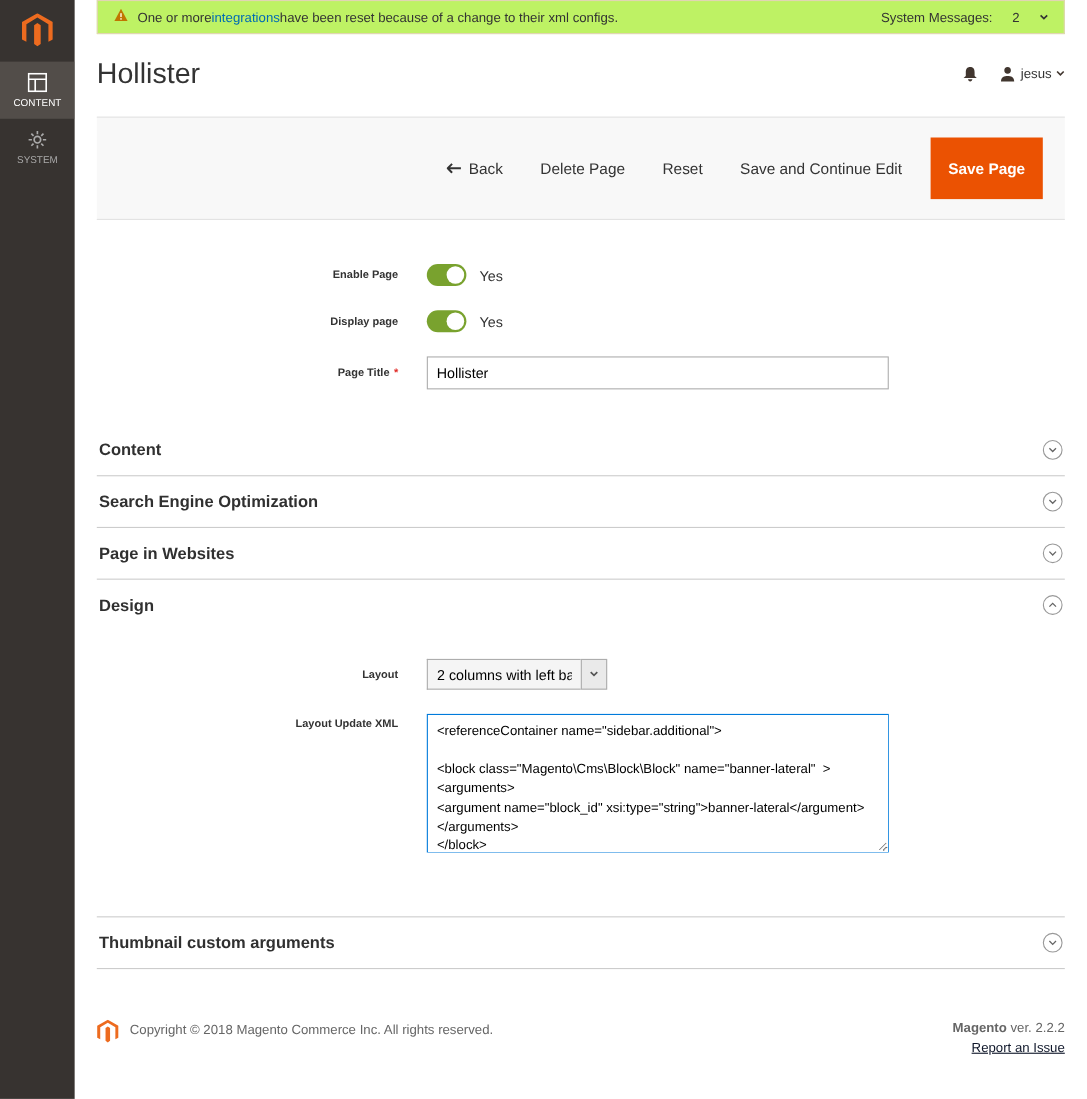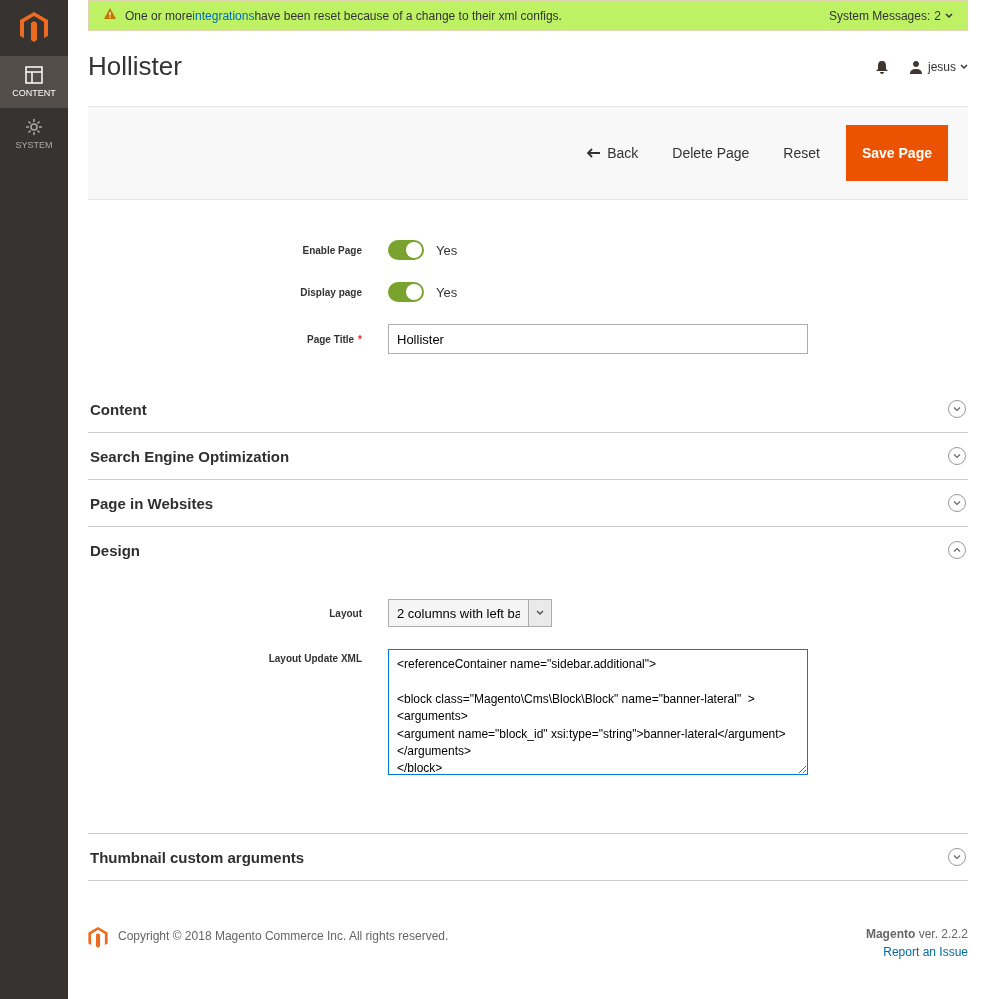--- a/index.html
+++ b/index.html
@@ -8,21 +8,21 @@
 .sidenav { width: 68px; background: #373330; display: flex; flex-direction: column; align-items: center; }
 .logo-cell { height: 56px; display: flex; align-items: center; justify-content: center; width: 100%; }
 .nav-item { width: 100%; padding: 10px 0; display: flex; flex-direction: column; align-items: center; color: #aaa; font-size: 9px; cursor: pointer; }
 .nav-item.active { background: #524d49; color: #fff; }
 .nav-item svg { margin-bottom: 4px; }
 .main { flex: 1; background: #fff; display: flex; flex-direction: column; }
 .sysmsg { margin: 0 20px; background: #bef264; border: 1px solid #e1d5b3; display: flex; align-items: center; padding: 6px 14px; font-size: 12px; color: #333; }
 .sysmsg .warn { margin-right: 8px; }
 .sysmsg .link { color: #006bb4; cursor: pointer; }
 .sysmsg .spacer { flex: 1; }
-.sysmsg .count { display: flex; align-items: center; gap: 4px; cursor: pointer; }
+.sysmsg .count { display: flex; align-items: center; gap: 18px; cursor: pointer; }
 .pagehead { display: flex; align-items: center; padding: 20px 20px 24px 20px; }
 .pagehead h1 { font-size: 26px; font-weight: 400; flex: 1; }
 .pagehead .ico { margin-left: 18px; cursor: pointer; display: flex; align-items: center; gap: 4px; font-size: 12px; }
 .actionbar { background: #f8f8f8; border-top: 1px solid #e3e3e3; border-bottom: 1px solid #e3e3e3; margin: 0 20px; padding: 18px 20px; display: flex; justify-content: flex-end; align-items: center; gap: 18px; }
 .actionbar .txtbtn { background: none; border: none; font-size: 14px; color: #333; cursor: pointer; padding: 6px 8px; display: flex; align-items: center; gap: 6px; }
 .actionbar .primary { background: #eb5202; color: #fff; border: none; font-size: 14px; font-weight: 600; padding: 20px 16px; cursor: pointer; }
 .form-area { padding: 40px 20px 10px 20px; }
 .field-row { display: flex; align-items: center; margin-bottom: 22px; }
 .field-label { width: 300px; text-align: right; padding-right: 26px; font-size: 10px; font-weight: 600; color: #333; }
 .field-label .req { color: #e02b27; margin-left: 4px; }
@@ -38,21 +38,21 @@
 .section { border-bottom: 1px solid #ccc; margin: 0 20px; }
 .section-head { display: flex; align-items: center; padding: 14px 2px; cursor: pointer; }
 .section-head h2 { font-size: 15px; font-weight: 600; flex: 1; color: #303030; }
 .chev { width: 18px; height: 18px; border: 1px solid #999; border-radius: 50%; display: flex; align-items: center; justify-content: center; }
 .section-body { padding: 26px 0 36px 0; }
 .footer { margin-top: auto; padding: 24px 20px 40px 20px; display: flex; align-items: flex-start; }
 .footer .mg { margin-right: 10px; }
 .footer .copy { font-size: 12px; color: #666; flex: 1; padding-top: 2px; }
 .footer .right { text-align: right; font-size: 12px; }
 .footer .right .ver { color: #666; }
-.footer .right .rep { color: #0369a1; cursor: pointer; display: block; margin-top: 4px; }
+.footer .right .rep { color: #0f172a; text-decoration: underline; cursor: pointer; display: block; margin-top: 4px; }
 </style>
 </head>
 <body>
 
 <div class="app">
   <div class="sidenav">
     <div class="logo-cell">
       <svg width="28" height="32" viewBox="0 0 28 32">
           <path fill="#ed6b1f" d="M14 0 L28 8 L28 24 L24 26 L24 10 L14 4 L4 10 L4 26 L0 24 L0 8 Z M11 11 L11 28 L14 30 L17 28 L17 11 L14 9 Z"></path>
         </svg>
@@ -116,20 +116,21 @@
 
     <div class="actionbar">
       <button class="txtbtn">
         <svg width="14" height="10" viewBox="0 0 14 10">
             <path d="M5 1 L1 5 L5 9 M1 5 L13 5" fill="none" stroke="#333" stroke-width="1.8"></path>
           </svg>
         <span>Back</span>
       </button>
       <button class="txtbtn">Delete Page</button>
       <button class="txtbtn">Reset</button>
+      <button class="txtbtn">Save and Continue Edit</button>
       <button class="primary">Save Page</button>
     </div>
 
     <div class="form-area">
       <div class="field-row">
         <div class="field-label">Enable Page</div>
         <div class="field-control">
           <div class="toggle">
               <div class="knob"></div>
             </div>

